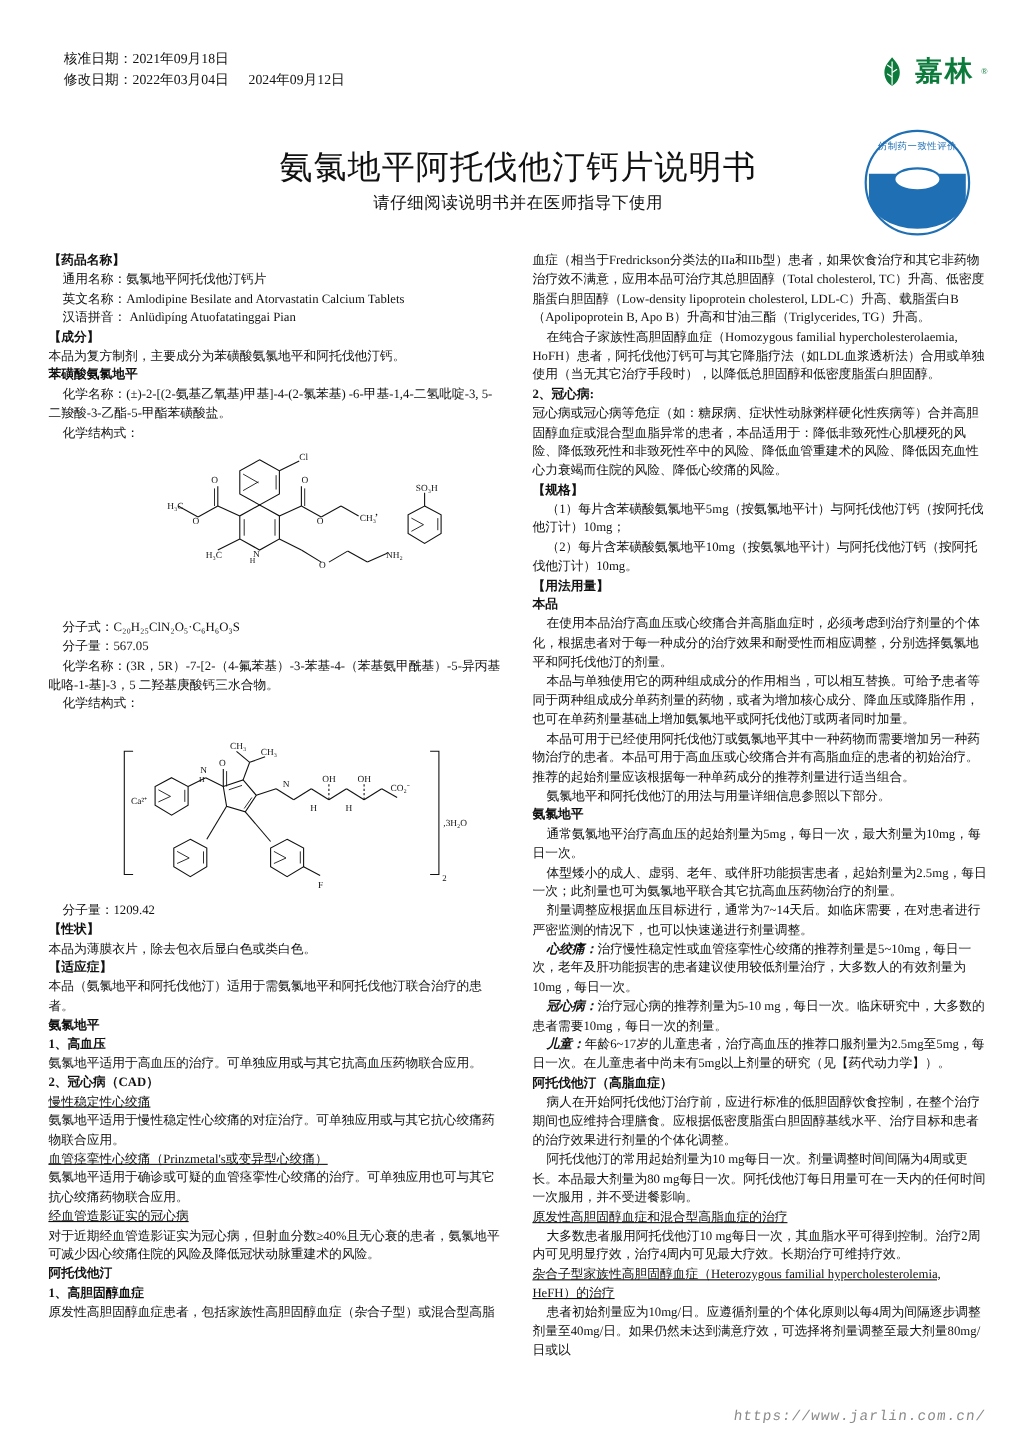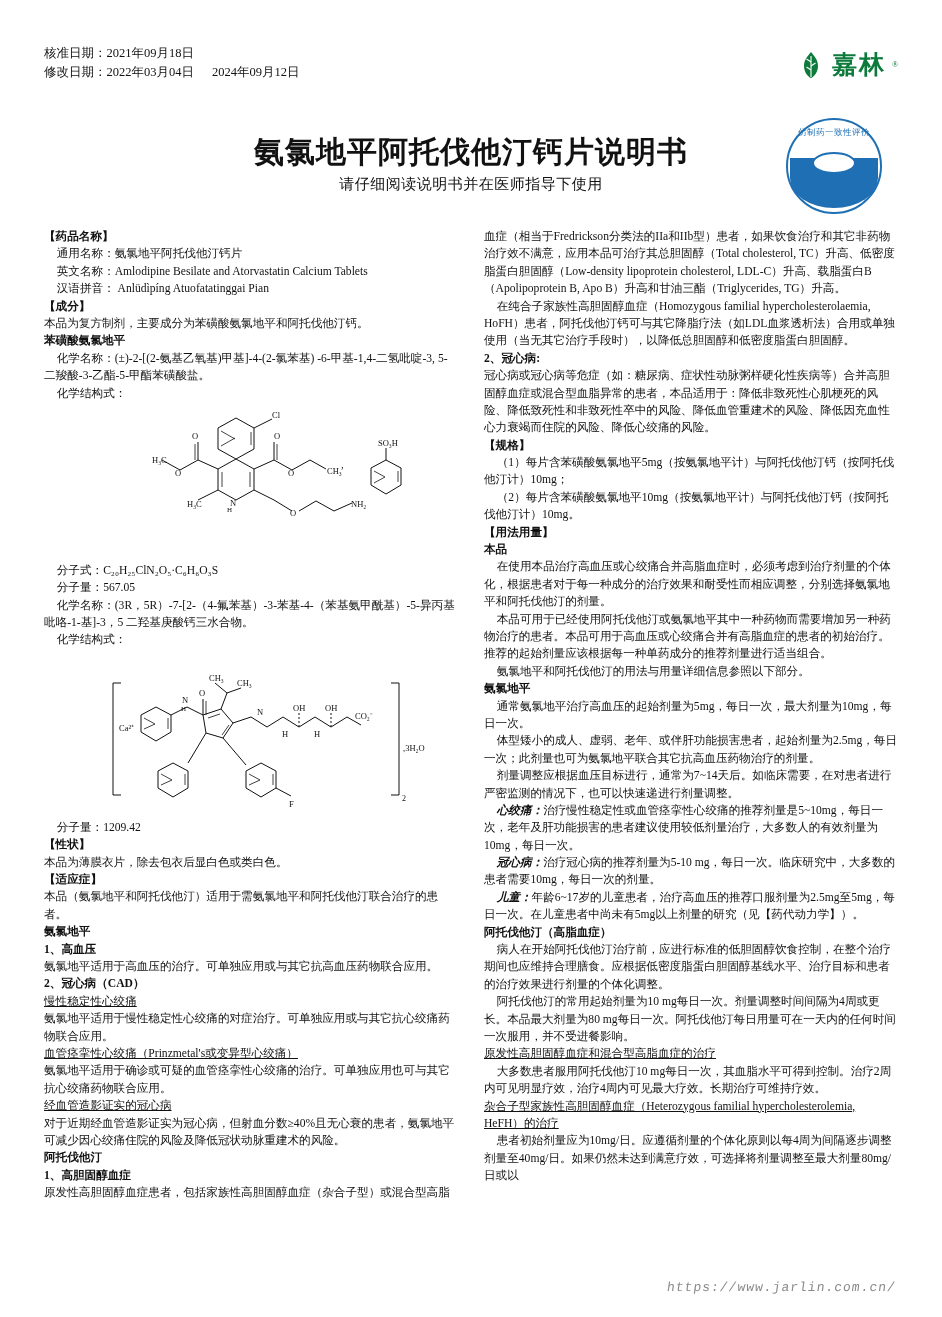--- a/index.html
+++ b/index.html
@@ -20,20 +20,21 @@
     width: 942px;
     height: 1317px;
     box-sizing: border-box;
     padding: 44px 44px 20px 44px;
   }
 
   
   .header {
     position: relative;
     height: 62px;
+    margin-left: 14px;
   }
   .dates {
     font-size: 12.5px;
     line-height: 1.55;
     color: #111;
   }
   .dates .row span.gap { display:inline-block; width: 18px; }
 
   .logo {
     position: absolute;
@@ -62,21 +63,21 @@
 
   
   .title-wrap {
     text-align: center;
     margin-top: 26px;
     position: relative;
   }
   .doc-title {
     font-family: "Liberation Serif", serif;
     font-size: 30px;
-    font-weight: bold;
+    font-weight: normal;
     letter-spacing: 1px;
   }
   .doc-subtitle {
     font-size: 15px;
     margin-top: 2px;
     letter-spacing: 0.5px;
   }
   .badge {
     position: absolute;
     right: 16px;
@@ -378,20 +379,21 @@
       <p class="bold">2、冠心病:</p>
       <p>冠心病或冠心病等危症（如：糖尿病、症状性动脉粥样硬化性疾病等）合并高胆固醇血症或混合型血脂异常的患者，本品适用于：降低非致死性心肌梗死的风险、降低致死性和非致死性卒中的风险、降低血管重建术的风险、降低因充血性心力衰竭而住院的风险、降低心绞痛的风险。</p>
 
       <p class="sec">【规格】</p>
       <p class="ind1">（1）每片含苯磺酸氨氯地平5mg（按氨氯地平计）与阿托伐他汀钙（按阿托伐他汀计）10mg；</p>
       <p class="ind1">（2）每片含苯磺酸氨氯地平10mg（按氨氯地平计）与阿托伐他汀钙（按阿托伐他汀计）10mg。</p>
 
       <p class="sec">【用法用量】</p>
       <p class="bold">本品</p>
       <p class="ind1">在使用本品治疗高血压或心绞痛合并高脂血症时，必须考虑到治疗剂量的个体化，根据患者对于每一种成分的治疗效果和耐受性而相应调整，分别选择氨氯地平和阿托伐他汀的剂量。</p>
+      <p class="ind1">本品与单独使用它的两种组成成分的作用相当，可以相互替换。可给予患者等同于两种组成成分单药剂量的药物，或者为增加核心成分、降血压或降脂作用，也可在单药剂量基础上增加氨氯地平或阿托伐他汀或两者同时加量。</p>
       <p class="ind1">本品可用于已经使用阿托伐他汀或氨氯地平其中一种药物而需要增加另一种药物治疗的患者。本品可用于高血压或心绞痛合并有高脂血症的患者的初始治疗。推荐的起始剂量应该根据每一种单药成分的推荐剂量进行适当组合。</p>
       <p class="ind1">氨氯地平和阿托伐他汀的用法与用量详细信息参照以下部分。</p>
 
       <p class="bold">氨氯地平</p>
       <p class="ind1">通常氨氯地平治疗高血压的起始剂量为5mg，每日一次，最大剂量为10mg，每日一次。</p>
       <p class="ind1">体型矮小的成人、虚弱、老年、或伴肝功能损害患者，起始剂量为2.5mg，每日一次；此剂量也可为氨氯地平联合其它抗高血压药物治疗的剂量。</p>
       <p class="ind1">剂量调整应根据血压目标进行，通常为7~14天后。如临床需要，在对患者进行严密监测的情况下，也可以快速递进行剂量调整。</p>
       <p class="ind1"><span class="it bold">心绞痛：</span><span>治疗慢性稳定性或血管痉挛性心绞痛的推荐剂量是5~10mg，每日一次，老年及肝功能损害的患者建议使用较低剂量治疗，大多数人的有效剂量为10mg，每日一次。</span></p>
       <p class="ind1"><span class="it bold">冠心病：</span><span>治疗冠心病的推荐剂量为5-10 mg，每日一次。临床研究中，大多数的患者需要10mg，每日一次的剂量。</span></p>
       <p class="ind1"><span class="it bold">儿童：</span><span>年龄6~17岁的儿童患者，治疗高血压的推荐口服剂量为2.5mg至5mg，每日一次。在儿童患者中尚未有5mg以上剂量的研究（见【药代动力学】）。</span></p>

